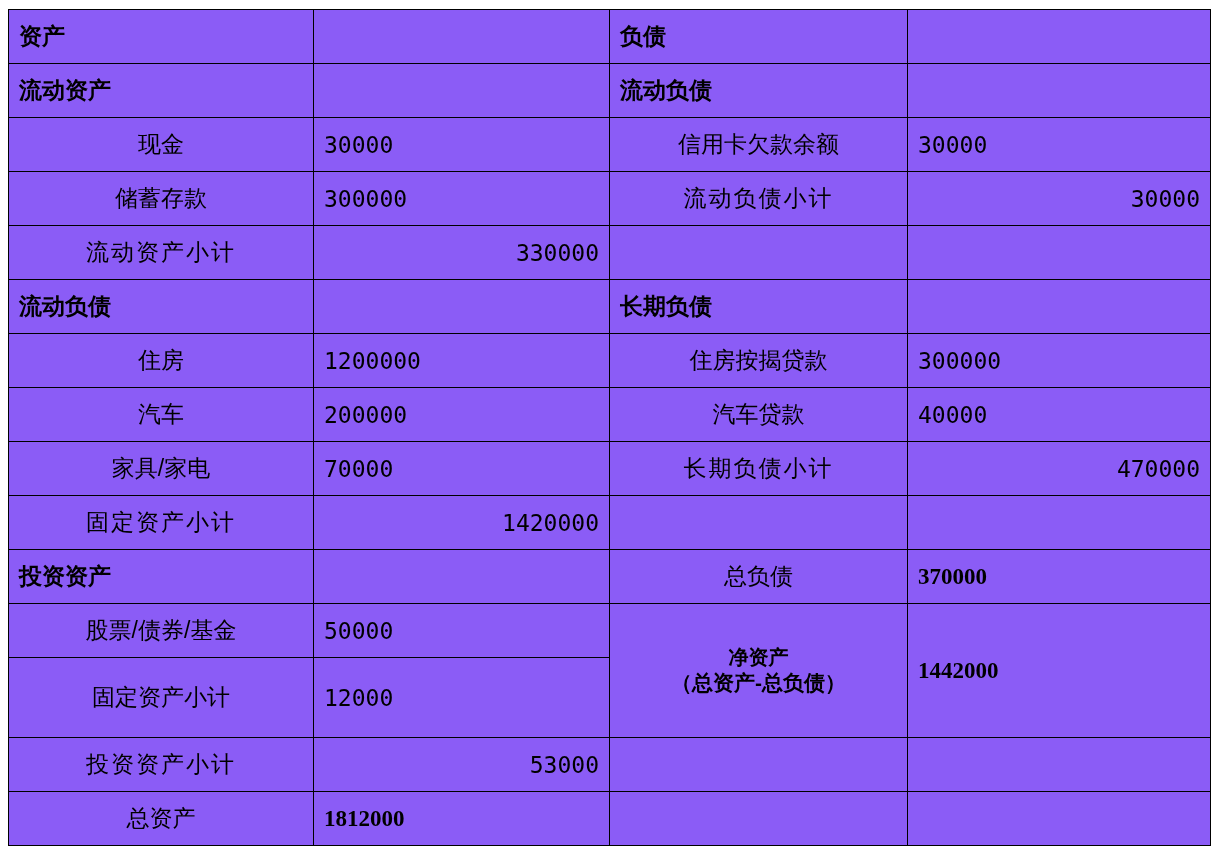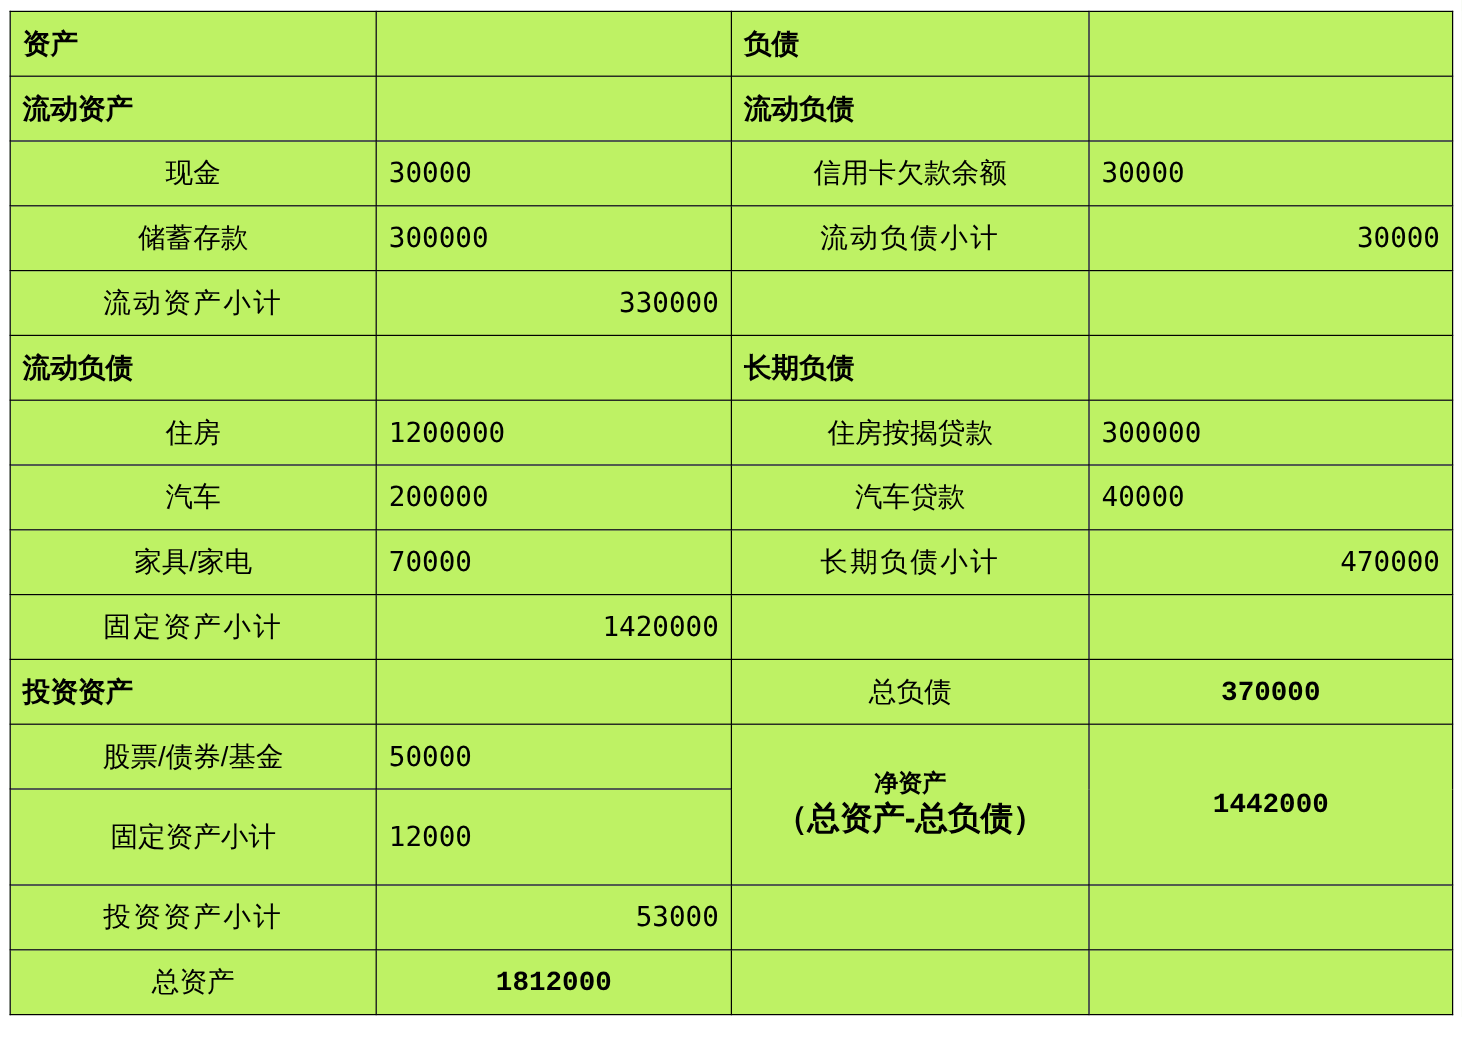--- a/index.html
+++ b/index.html
@@ -23,21 +23,21 @@
   table.balance {
     border-collapse: collapse;
     width: 1202px;
     margin-left: 8px;
     margin-top: 9px;
     table-layout: fixed;
     background: #cfe5c8;
   }
   table.balance td {
     border: 1px solid #000000;
-    background: #bef264;
+    background: #8b5cf6;
     padding: 0 10px;
     font-size: 23px;
     color: #000000;
     vertical-align: middle;
     box-sizing: border-box;
     overflow: hidden;
     white-space: nowrap;
   }
   col.c1 { width: 305px; }
   col.c2 { width: 296px; }
@@ -80,22 +80,22 @@
     font-family: "DejaVu Sans Mono", monospace;
     font-size: 22px;
   }
   .num-right {
     text-align: right;
     font-family: "DejaVu Sans Mono", monospace;
     font-size: 22px;
     padding-right: 14px;
   }
   .num-right-bold {
-    text-align: center;
-    font-family: Liberation Mono, monospace;
+    text-align: left;
+    font-family: Liberation Serif, serif;
     font-size: 24px;
     font-weight: bold;
     padding-right: 14px;
   }
   .total-label {
     text-align: center;
     font-size: 24px;
     font-weight: normal;
   }
   .stack {
@@ -103,21 +103,21 @@
     line-height: 1.25;
     white-space: normal;
   }
   .stack .big {
     display: block;
     font-size: 20px;
     font-weight: bold;
   }
   .stack .small {
     display: block;
-    font-size: 27px;
+    font-size: 21px;
     font-weight: bold;
   }
   .empty { }
 </style>
 </head>
 <body>
 
 <div id="sheet">
   <table class="balance">
     <colgroup>

